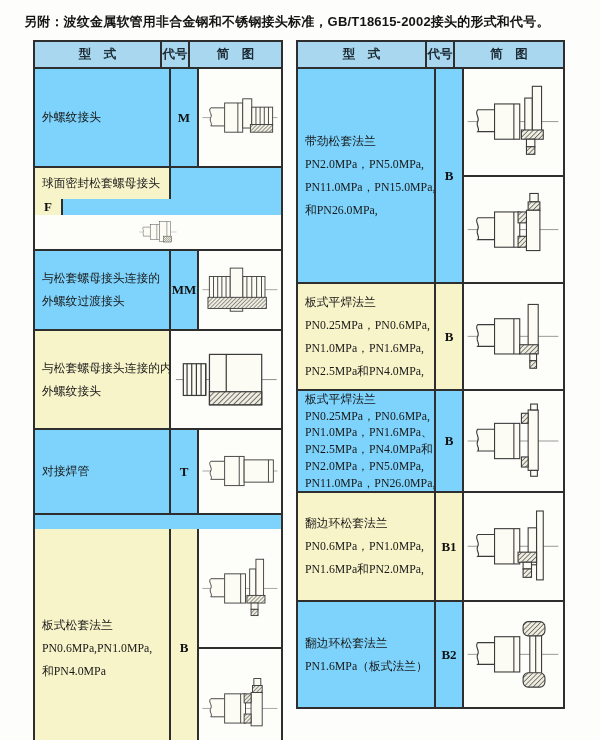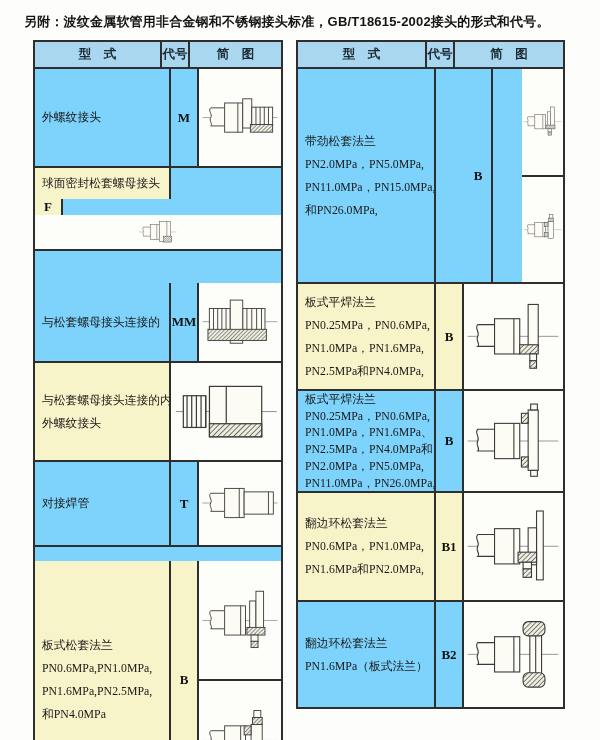--- a/index.html
+++ b/index.html
@@ -115,23 +115,24 @@
                   <rect x="34" y="25" width="26" height="42"></rect>
                   <line x1="53" y1="25" x2="53" y2="67"></line>
                   <rect x="60" y="16" width="32" height="58"></rect>
                   <line x1="82" y1="16" x2="82" y2="74"></line>
                   <rect x="72" y="58" width="24" height="17" fill="url(#hatch)"></rect>
                 </g>
               </svg>
             </div>
           </div>
         </div>
-        <div class="row" style="height: 78px; margin-top: 32px;">
+        <div class="row" style="height: 78px;">
           <div class="cell type-cell c-type">
             <div class="type-line">与松套螺母接头连接的</div>
+            <div class="type-line">外螺纹过渡接头</div>
           </div>
           <div class="cell code-cell c-code">MM</div>
           <div class="cell diag-cell c-diag">
             <div class="diagram">
               <svg viewBox="0 0 112 92" preserveAspectRatio="xMidYMid meet">
                 <g fill="#fdfcf4" stroke="#3a3a3a" stroke-width="1.3">
                   <line x1="2" y1="46" x2="110" y2="46" stroke="#777" stroke-width="0.9"></line>
                   <rect x="12" y="27" width="30" height="38"></rect>
                   <line x1="18" y1="27" x2="18" y2="65"></line>
                   <line x1="24" y1="27" x2="24" y2="65"></line>
@@ -190,21 +191,20 @@
                   <line x1="97" y1="30" x2="97" y2="62"></line>
                 </g>
               </svg>
             </div>
           </div>
         </div>
         <div class="row" style="height: 238px; margin-top: 14px;">
           <div class="cell type-cell c-type bg-yellow">
             <div class="type-line">板式松套法兰</div>
             <div class="type-line">PN0.6MPa,PN1.0MPa,</div>
-            <div class="type-line">PN1.6MPa,PN2.5MPa,</div>
             <div class="type-line">和PN4.0MPa</div>
           </div>
           <div class="cell code-cell c-code bg-yellow">B</div>
           <div class="cell diag-cell c-diag">
             <div class="diagram">
               <svg viewBox="0 0 112 92" preserveAspectRatio="xMidYMid meet">
                 <g fill="#fdfcf4" stroke="#3a3a3a" stroke-width="1.3">
                   <line x1="2" y1="46" x2="110" y2="46" stroke="#777" stroke-width="0.9"></line>
                   <path d="M34 32 H14 c-4.5 4 3 9 0 14 c-3 5 3.5 9 0 12 H34"></path>
                   <rect x="34" y="25" width="30" height="42"></rect>
@@ -237,21 +237,21 @@
       </div>
   </div>
 
   <div class="tbl" id="rtbl">
     <div class="thead">
       <div class="th c-type">型　式</div>
       <div class="th c-code">代号</div>
       <div class="th c-diag">简　图</div>
     </div>
     <div class="tbody">
-        <div class="row" style="height: 213px; gap: 29px;">
+        <div class="row" style="height: 213px;">
           <div class="cell type-cell c-type">
             <div class="type-line">带劲松套法兰</div>
             <div class="type-line">PN2.0MPa，PN5.0MPa,</div>
             <div class="type-line">PN11.0MPa，PN15.0MPa,</div>
             <div class="type-line">和PN26.0MPa,</div>
           </div>
           <div class="cell code-cell c-code">B</div>
           <div class="cell diag-cell c-diag">
             <div class="diagram">
               <svg viewBox="0 0 112 92" preserveAspectRatio="xMidYMid meet">

